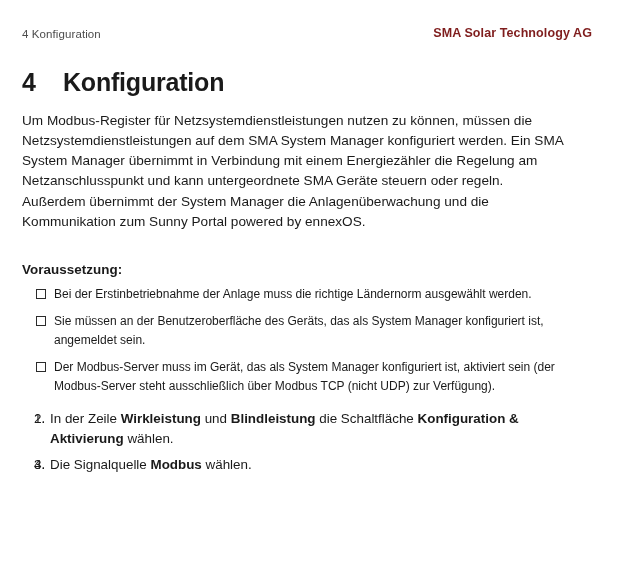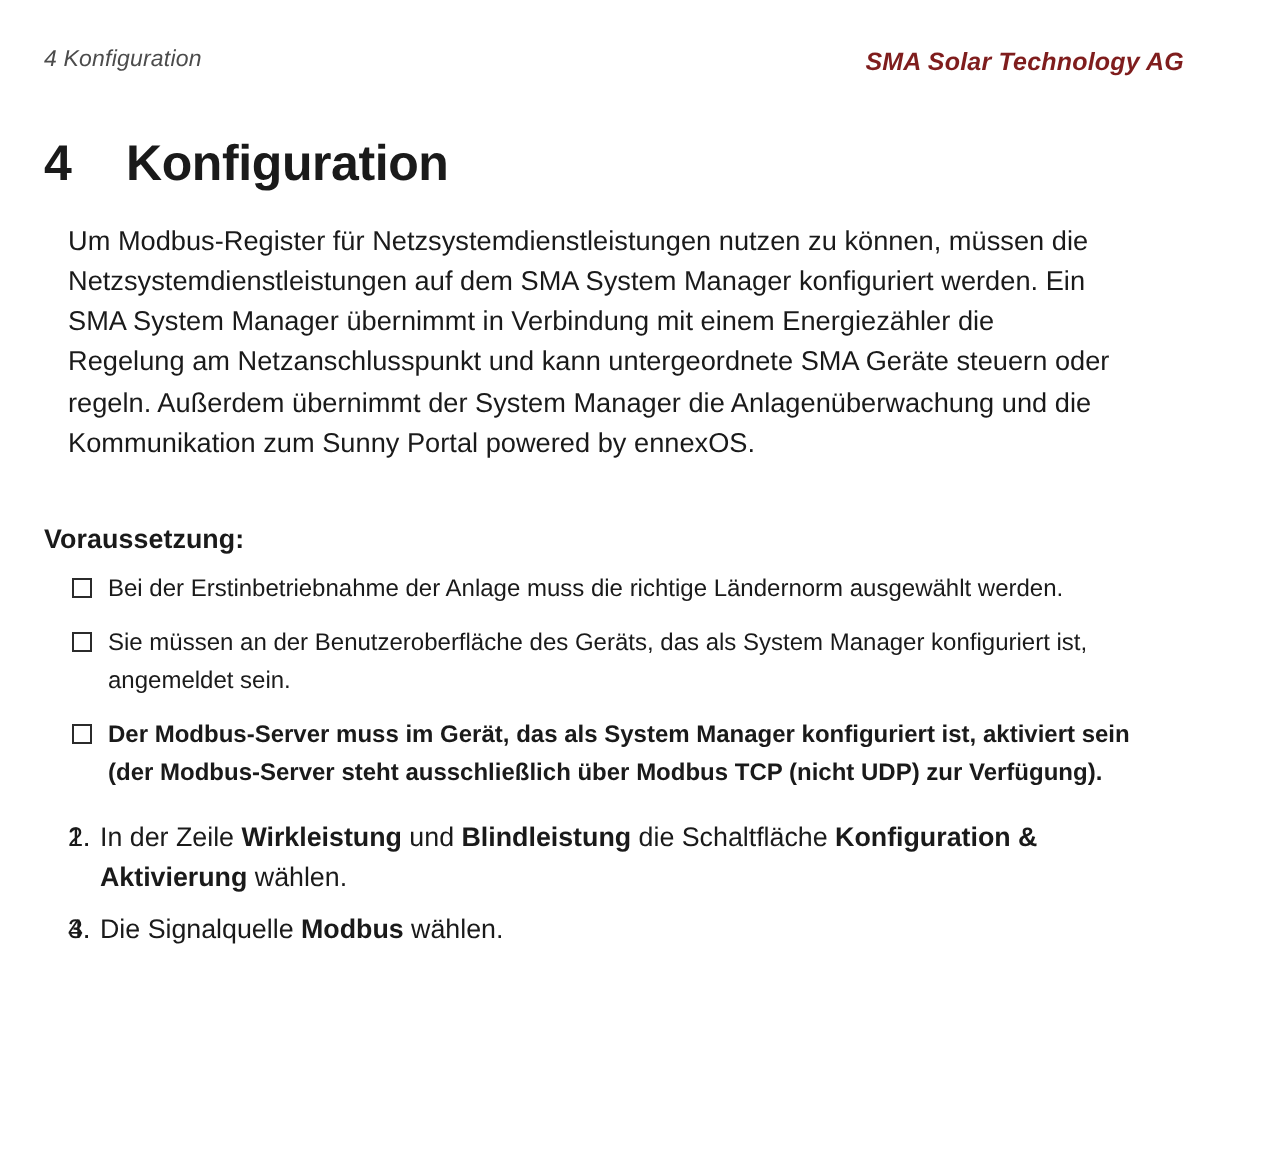--- a/index.html
+++ b/index.html
@@ -23,23 +23,22 @@
   }
 
   
   .page-header {
     position: absolute;
     top: 24px;
     left: 22px;
     right: 39px;
     height: 16px;
     display: flex;
-    align-items: flex-start;
+    align-items: flex-end;
     justify-content: space-between;
-    font-style: italic;
   }
   .header-left {
     font-size: 11.5px;
     color: #4c4c4c;
     letter-spacing: 0.1px;
     white-space: nowrap;
   }
   .header-right {
     font-size: 12.5px;
     font-weight: bold;
@@ -70,21 +69,21 @@
     width: 41px;
     flex: none;
   }
   .chapter-name { flex: none; }
 
   
   .body-text {
     font-size: 13.6px;
     line-height: 20.2px;
     letter-spacing: 0.01px;
-    margin: 12px;
+    margin: 0;
     text-align: left;
   }
 
   
   .sub-heading {
     font-size: 13.4px;
     font-weight: bold;
     margin: 29px 0 6px 0;
     line-height: 18px;
     letter-spacing: 0.05px;
@@ -96,21 +95,21 @@
     margin: 0;
     padding: 0;
   }
   .req-item {
     position: relative;
     padding-left: 32px;
     margin-bottom: 7px;
     font-size: 12px;
     line-height: 19.6px;
   }
-  .req-item:last-child { margin-bottom: 12px; font-weight: bold; }
+  .req-item:last-child { margin-bottom: 12px; }
   .checkbox-icon {
     position: absolute;
     left: 14px;
     top: 4.5px;
     width: 8px;
     height: 8px;
     border: 1.1px solid #2b2b2b;
     box-sizing: content-box;
     display: block;
   }

